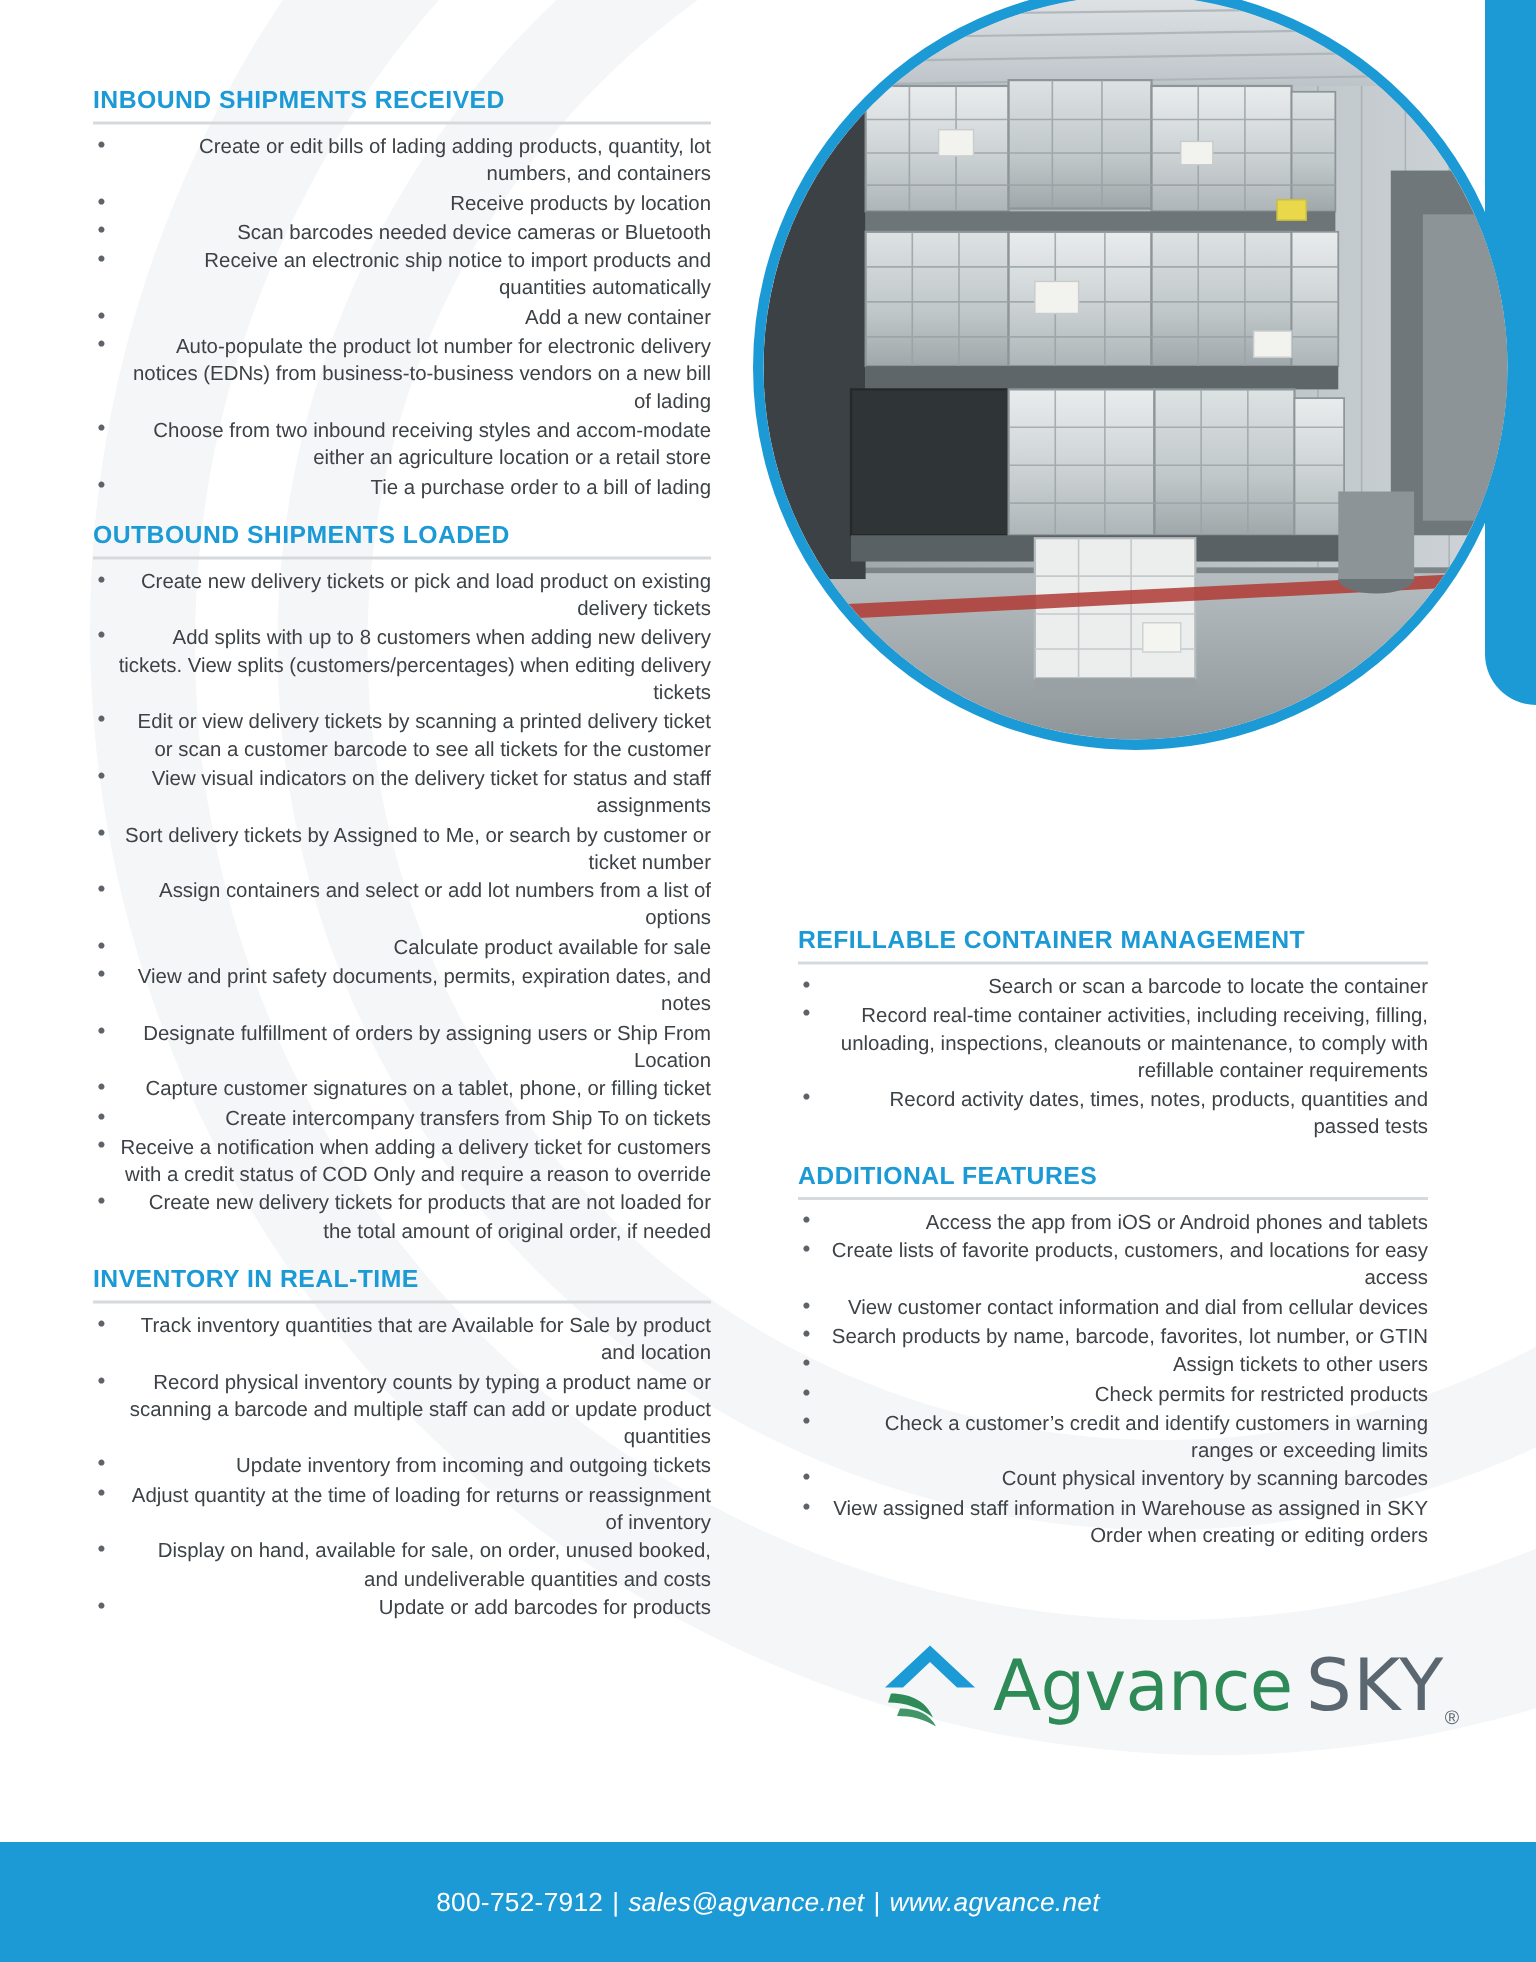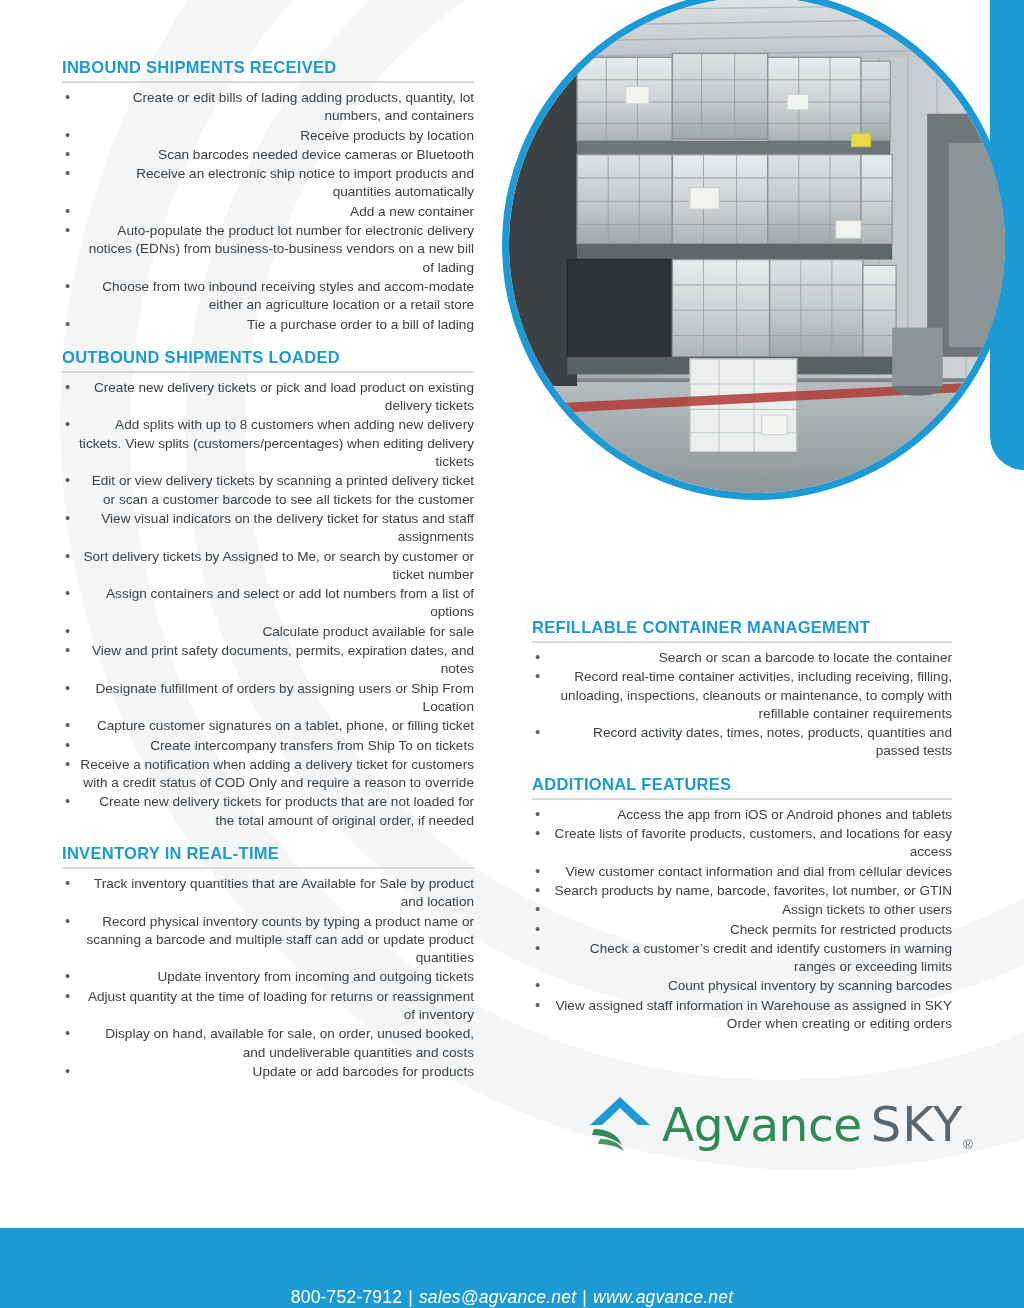--- a/index.html
+++ b/index.html
@@ -175,21 +175,21 @@
 
   
   .footer-bar {
     position: absolute;
     left: 0; bottom: 0;
     width: 1024px;
     height: 80px;
     background: #1b9ad6;
     z-index: 7;
     display: flex;
-    align-items: flex-end;
+    align-items: center;
     justify-content: center;
   }
   .footer-text {
     color: #ffffff;
     font-size: 17.5px;
     letter-spacing: 0.2px;
   }
   .footer-text .em { font-style: italic; }
   .footer-sep { margin: 0 6px; }
 </style>

